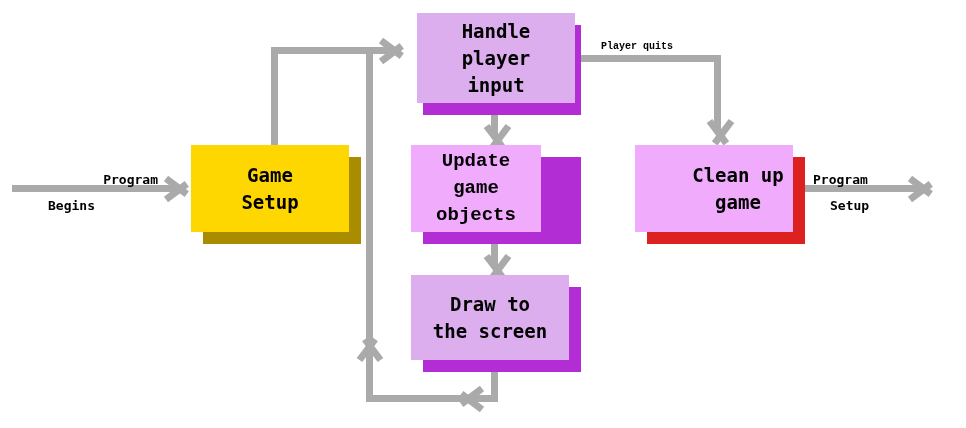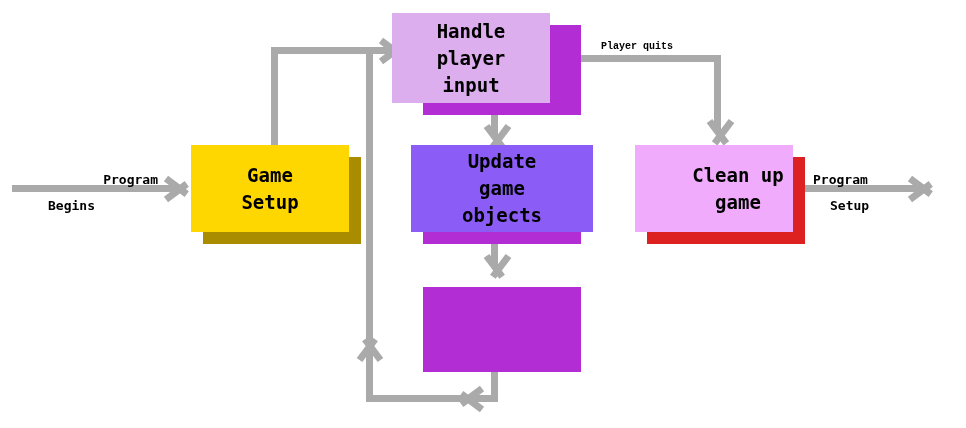--- a/index.html
+++ b/index.html
@@ -88,42 +88,44 @@
 Setup</div>
 
   <div class="vline" style="left:271px; top:47px; width:7px; height:100px;"></div>
   <div class="hline" style="left:271px; top:47px; width:130px; height:7px;"></div>
   <div class="chev" style="left:381px; top:31px; width:32px; height:40px;">
     <i style="left:0px; top:6px; width:26px; height:7px; transform: rotate(37deg); transform-origin: left center;"></i>
     <i style="left:0px; top:27px; width:26px; height:7px; transform: rotate(-37deg); transform-origin: left center;"></i>
   </div>
 
   <div class="shadow" style="left:423px; top:25px; width:158px; height:90px; background:#b32dd4;"></div>
-  <div class="box" style="left:392px; top:13px; width:158px; height:90px; background:#ddaeee;">Handle
+  <div class="box" style="left:417px; top:13px; width:158px; height:90px; background:#ddaeee;">Handle
 player
 input</div>
 
   <div class="vline" style="left:491px; top:112px; width:7px; height:26px;"></div>
   <div class="chev" style="left:478px; top:126px; width:40px; height:24px;">
       <i style="left:5px; top:0px; width:7px; height:26px; transform: rotate(-37deg); transform-origin: center top;"></i>
       <i style="left:27px; top:0px; width:7px; height:26px; transform: rotate(37deg); transform-origin: center top;"></i>
   </div>
 
   <div class="shadow" style="left:423px; top:157px; width:158px; height:87px; background:#b32dd4;"></div>
-  <div class="box" style="left:411px; top:145px; width:182px; height:87px; background:#8b5cf6;">Update
+  <div class="box" style="left:411px; top:145px; width:130px; height:87px; background:#f0abfc;font-family:Liberation Mono, monospace;">Update
 game
 objects</div>
 
   <div class="vline" style="left:491px; top:242px; width:7px; height:26px;"></div>
   <div class="chev" style="left:478px; top:256px; width:40px; height:24px;">
       <i style="left:5px; top:0px; width:7px; height:26px; transform: rotate(-37deg); transform-origin: center top;"></i>
       <i style="left:27px; top:0px; width:7px; height:26px; transform: rotate(37deg); transform-origin: center top;"></i>
   </div>
 
   <div class="shadow" style="left:423px; top:287px; width:158px; height:85px; background:#b32dd4;"></div>
+  <div class="box" style="left:411px; top:275px; width:158px; height:85px; background:#ddaeee;">Draw to
+the screen</div>
 
   <div class="vline" style="left:491px; top:371px; width:7px; height:31px;"></div>
 
   <div class="hline" style="left:366px; top:395px; width:132px; height:7px;"></div>
 
   <div class="chev" style="left:450px; top:379px; width:34px; height:40px;">
       <i style="left:6px; top:6px; width:26px; height:7px; transform: rotate(-37deg); transform-origin: right center;"></i>
       <i style="left:6px; top:27px; width:26px; height:7px; transform: rotate(37deg); transform-origin: right center;"></i>
   </div>
 

